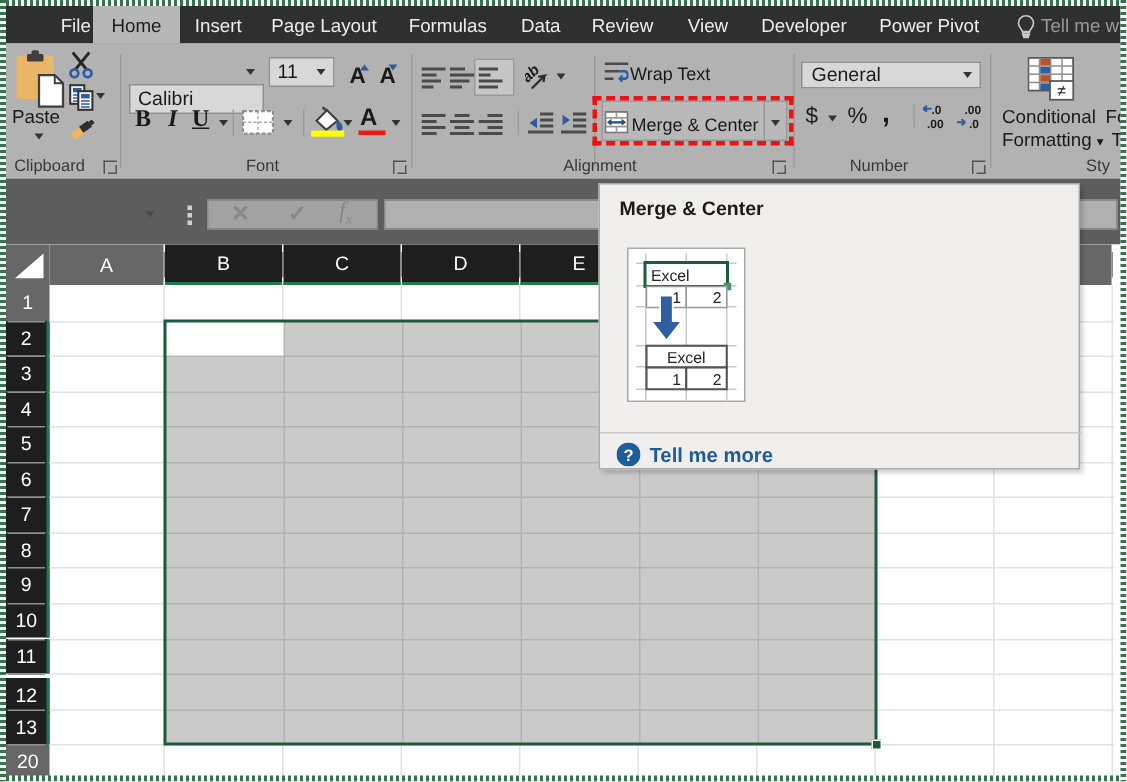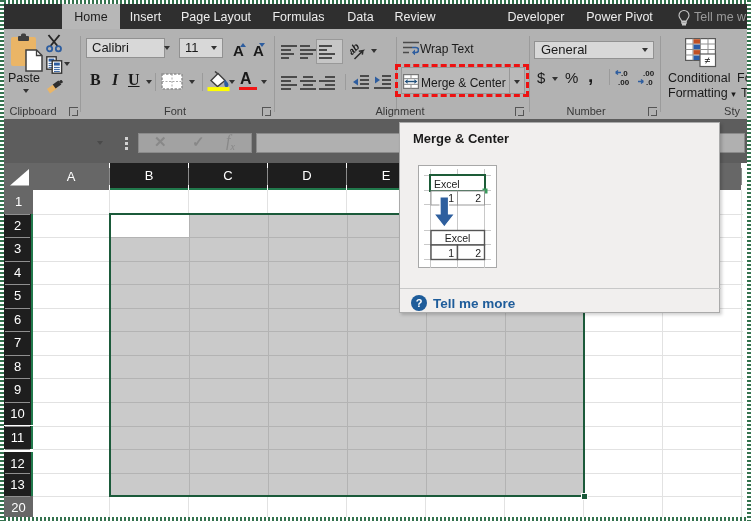--- a/index.html
+++ b/index.html
@@ -41,26 +41,28 @@
 </style>
 </head>
 <body>
 
 <div class="abs frame-h" style="top:0;"></div>
 <div class="abs frame-h" style="top:517px;"></div>
 <div class="abs frame-v" style="left:0;"></div>
 <div class="abs frame-v" style="left:747px;"></div>
 
 <div class="abs" id="tabbar">
+  <div class="tab" style="left:1.5px; width:90px;">File</div>
   <div class="tab" id="tab-home" style="left:58.0px; width:58px;">Home</div>
   <div class="tab" style="left:167.0px; width:90px;">Page Layout</div>
   <div class="tab" style="left:96.5px; width:90px;">Insert</div>
   <div class="tab" style="left:249.5px; width:90px;">Formulas</div>
   <div class="tab" style="left:311.5px; width:90px;">Data</div>
   <div class="tab" style="left:366.0px; width:90px;">Review</div>
+  <div class="tab" style="left:423.0px; width:90px;">View</div>
   <div class="tab" style="left:487.0px; width:90px;">Developer</div>
   <div class="tab" style="left:570.5px; width:90px;">Power Pivot</div>
   <svg class="abs" style="left:673px; top:5px;" width="14" height="17" viewBox="0 0 14 17">
     <path d="M7 1.5 a5 5 0 0 1 5 5 c0 2-1.2 3-2 4.2 l-0.6 1.3 h-4.8 l-0.6-1.3 c-0.8-1.2-2-2.2-2-4.2 a5 5 0 0 1 5-5 z M4.8 13 h4.4 v1.2 h-4.4 z M5.5 15 h3 v1 h-3 z" fill="none" stroke="#c8c8c8" stroke-width="1.1"></path>
   </svg>
   <div class="tab" style="left:690px; width:60px; color:#999; text-align:left;">Tell me w</div>
 </div>
 
 <div class="abs" id="ribbon">
 
@@ -92,21 +94,21 @@
 
   <svg class="abs" style="left:46px; top:51px;" width="17" height="14" viewBox="0 0 17 14">
     <path d="M1 9 L8 4 L11 8.5 L4 13.5 z" fill="#eab566"></path>
     <rect x="7.5" y="2" width="7" height="5" fill="#2e2e2e" transform="rotate(-35 11 4.5)"></rect>
     <rect x="13.5" y="0.2" width="3" height="3" fill="#2e2e2e" transform="rotate(-35 15 1.7)"></rect>
   </svg>
   <div class="glabel" style="left:0px; width:66px;">Clipboard</div>
   <div class="launch" style="left:69px;"></div>
   <div class="gsep" style="left:80px;"></div>
 
-  <div class="combo" style="left:86px; top:9px; width:79px; height:20px; line-height:18px; padding-left:5px;">Calibri</div>
+  <div class="combo" style="left:86px; top:27px; width:90px; height:20px; line-height:18px; padding-left:5px;">Calibri</div>
   <div class="caret" style="left:164px; top:17px;"></div>
   <div class="combo" style="left:179px; top:9px; width:44px; height:20px; line-height:18px; padding-left:5px;">11</div>
   <div class="caret" style="left:211px; top:17px;"></div>
 
   <div class="abs" style="left:233px; top:13px; font-size:15px; font-weight:bold; color:#1a1a1a;">A</div>
   <div class="caret" style="left:240px; top:14px; border-top:none; border-bottom:4.5px solid #2d5d9f;"></div>
   <div class="abs" style="left:253px; top:13px; font-size:15px; font-weight:bold; color:#1a1a1a;">A</div>
   <div class="caret" style="left:259px; top:14px; border-top-color:#2d5d9f;"></div>
 
   <div class="abs" style="left:90px; top:42px; font-size:16px; font-weight:bold; color:#1a1a1a; font-family:'Liberation Serif',serif;">B</div>

